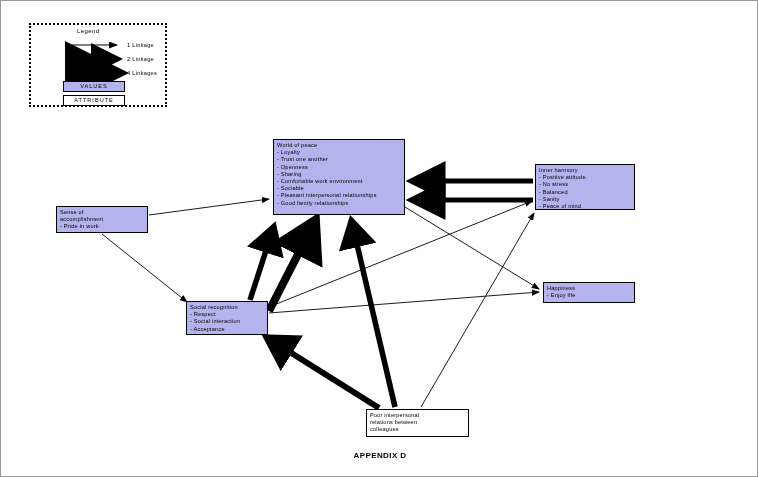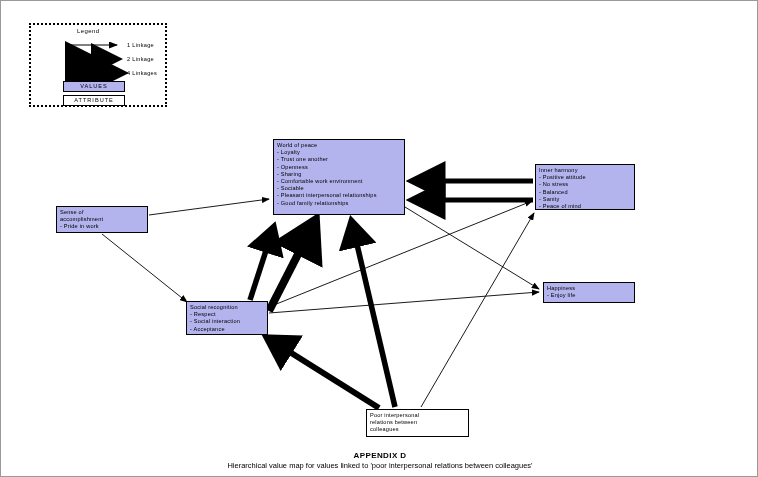--- a/index.html
+++ b/index.html
@@ -193,15 +193,14 @@
 - Acceptance</span>
   </div>
 
   <div class="node white" style="left:365px;top:408px;width:103px;height:28px;">
     <span class="title">Poor interpersonal
 relations between
 colleagues</span>
   </div>
 
   <div class="caption caption-title">APPENDIX D</div>
-  <div class="caption caption-sub">Hierarchical value map for values linked to 'poor interpersonal relations between colleagues'</div>
 
 </div>
 
 </body></html>

